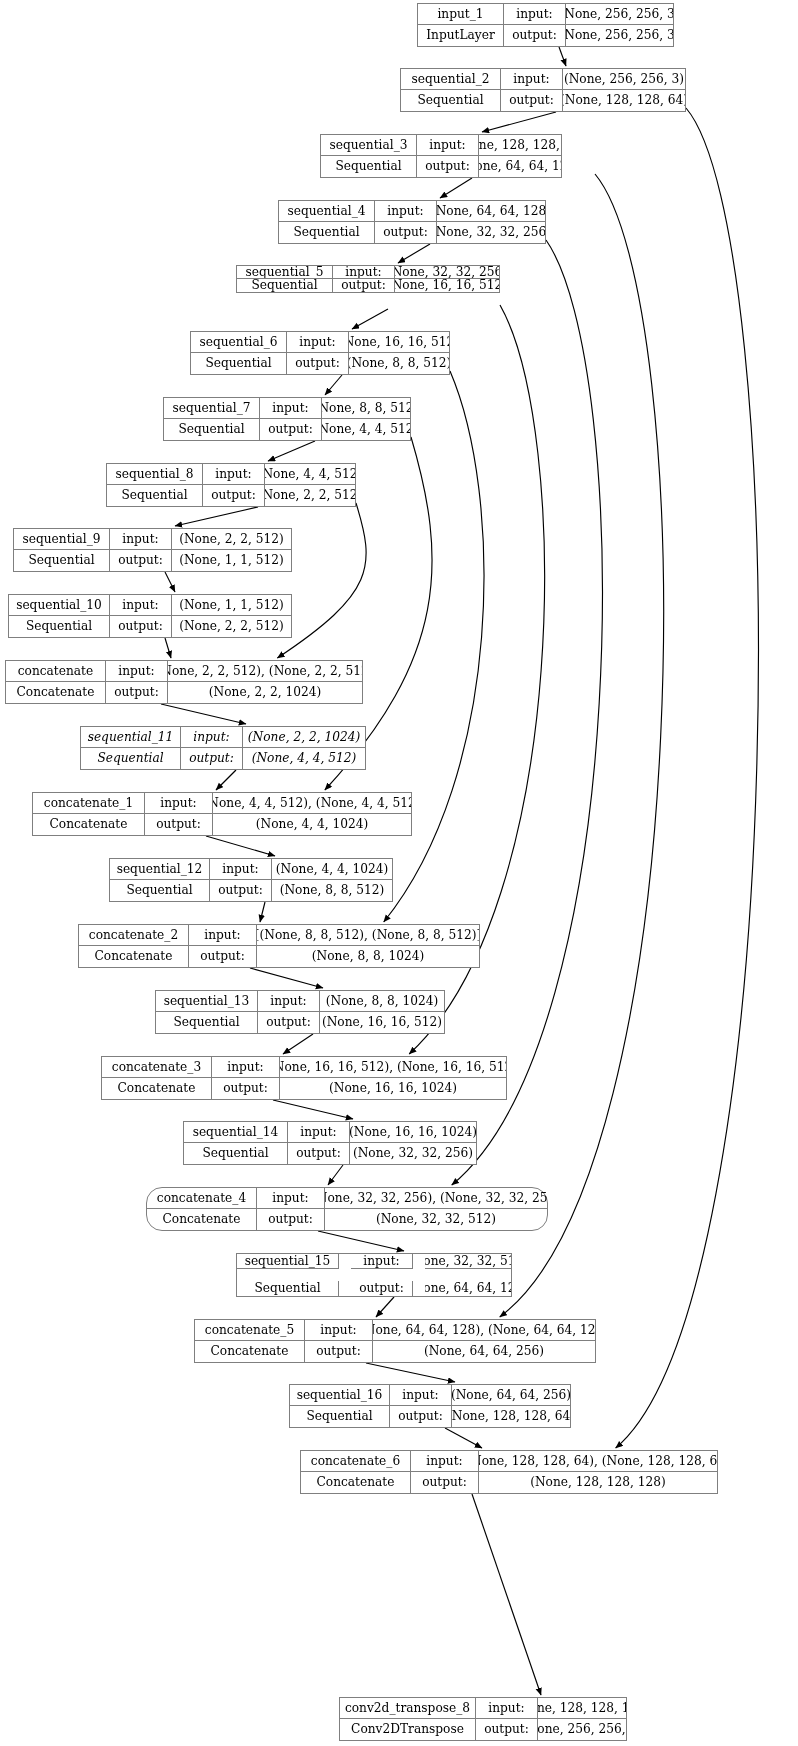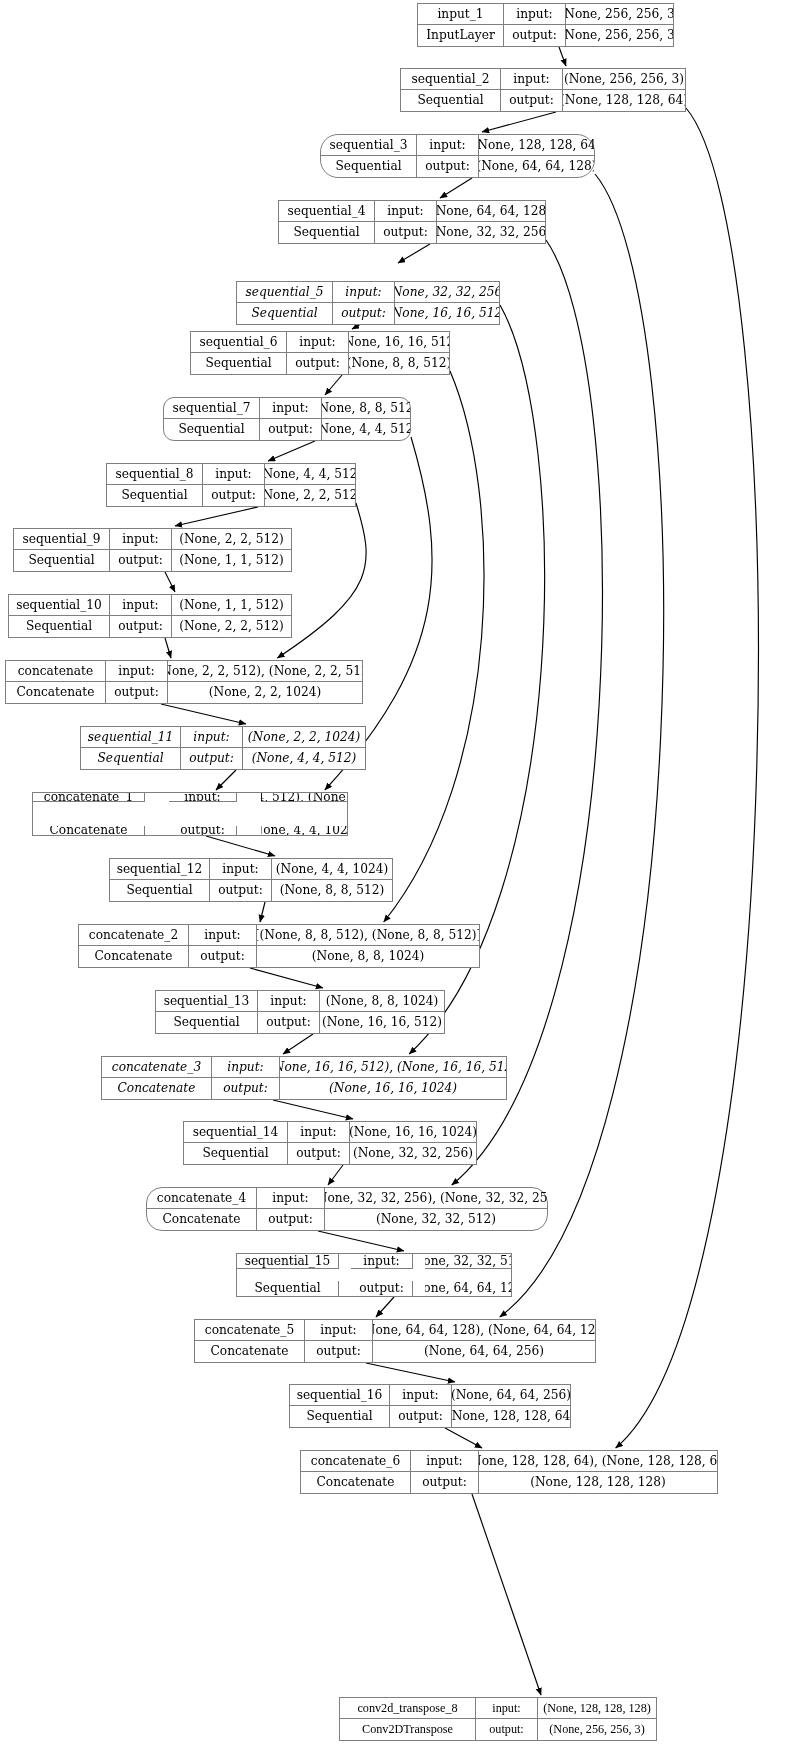--- a/index.html
+++ b/index.html
@@ -113,53 +113,53 @@
         <div class="cell c-shape last">[(None, 256, 256, 3)]</div>
       </div>
       <div class="node" style="left: 400px; top: 68px; width: 286px; height: 44px; grid-template-columns: 100px 62px 1fr;">
         <div class="cell r0 c-name">sequential_2</div>
         <div class="cell r0 c-label">input:</div>
         <div class="cell r0 c-shape last">(None, 256, 256, 3)</div>
         <div class="cell c-name">Sequential</div>
         <div class="cell c-label">output:</div>
         <div class="cell c-shape last">(None, 128, 128, 64)</div>
       </div>
-      <div class="node" style="left: 320px; top: 134px; width: 275px; height: 44px; grid-template-columns: 96px 62px 1fr; border-radius: 18px;">
+      <div class="node" style="left: 320px; top: 134px; width: 242px; height: 44px; grid-template-columns: 96px 62px 1fr;">
         <div class="cell r0 c-name">sequential_3</div>
         <div class="cell r0 c-label">input:</div>
         <div class="cell r0 c-shape last">(None, 128, 128, 64)</div>
         <div class="cell c-name">Sequential</div>
         <div class="cell c-label">output:</div>
         <div class="cell c-shape last">(None, 64, 64, 128)</div>
       </div>
       <div class="node" style="left: 278px; top: 200px; width: 268px; height: 44px; grid-template-columns: 96px 62px 1fr;">
         <div class="cell r0 c-name">sequential_4</div>
         <div class="cell r0 c-label">input:</div>
         <div class="cell r0 c-shape last">(None, 64, 64, 128)</div>
         <div class="cell c-name">Sequential</div>
         <div class="cell c-label">output:</div>
         <div class="cell c-shape last">(None, 32, 32, 256)</div>
       </div>
-      <div class="node" style="left: 236px; top: 281px; width: 264px; height: 44px; grid-template-columns: 96px 62px 1fr; font-style: italic;">
+      <div class="node" style="left: 236px; top: 265px; width: 264px; height: 28px; grid-template-columns: 96px 62px 1fr;">
         <div class="cell r0 c-name">sequential_5</div>
         <div class="cell r0 c-label">input:</div>
         <div class="cell r0 c-shape last">(None, 32, 32, 256)</div>
         <div class="cell c-name">Sequential</div>
         <div class="cell c-label">output:</div>
         <div class="cell c-shape last">(None, 16, 16, 512)</div>
       </div>
       <div class="node" style="left: 190px; top: 331px; width: 260px; height: 44px; grid-template-columns: 96px 62px 1fr;">
         <div class="cell r0 c-name">sequential_6</div>
         <div class="cell r0 c-label">input:</div>
         <div class="cell r0 c-shape last">(None, 16, 16, 512)</div>
         <div class="cell c-name">Sequential</div>
         <div class="cell c-label">output:</div>
         <div class="cell c-shape last">(None, 8, 8, 512)</div>
       </div>
-      <div class="node" style="left: 163px; top: 397px; width: 248px; height: 44px; grid-template-columns: 96px 62px 1fr; border-radius: 11px;">
+      <div class="node" style="left: 163px; top: 397px; width: 248px; height: 44px; grid-template-columns: 96px 62px 1fr;">
         <div class="cell r0 c-name">sequential_7</div>
         <div class="cell r0 c-label">input:</div>
         <div class="cell r0 c-shape last">(None, 8, 8, 512)</div>
         <div class="cell c-name">Sequential</div>
         <div class="cell c-label">output:</div>
         <div class="cell c-shape last">(None, 4, 4, 512)</div>
       </div>
       <div class="node" style="left: 106px; top: 463px; width: 250px; height: 44px; grid-template-columns: 96px 62px 1fr;">
         <div class="cell r0 c-name">sequential_8</div>
         <div class="cell r0 c-label">input:</div>
@@ -193,21 +193,21 @@
         <div class="cell c-shape last">(None, 2, 2, 1024)</div>
       </div>
       <div class="node" style="left: 80px; top: 726px; width: 286px; height: 44px; grid-template-columns: 100px 62px 1fr; font-style: italic;">
         <div class="cell r0 c-name">sequential_11</div>
         <div class="cell r0 c-label">input:</div>
         <div class="cell r0 c-shape last">(None, 2, 2, 1024)</div>
         <div class="cell c-name">Sequential</div>
         <div class="cell c-label">output:</div>
         <div class="cell c-shape last">(None, 4, 4, 512)</div>
       </div>
-      <div class="node" style="left: 32px; top: 792px; width: 316px; height: 44px; grid-template-columns: 112px 68px 1fr; gap: 24px;">
+      <div class="node" style="left: 32px; top: 792px; width: 380px; height: 44px; grid-template-columns: 112px 68px 1fr;">
         <div class="cell r0 c-name">concatenate_1</div>
         <div class="cell r0 c-label">input:</div>
         <div class="cell r0 c-shape last">[(None, 4, 4, 512), (None, 4, 4, 512)]</div>
         <div class="cell c-name">Concatenate</div>
         <div class="cell c-label">output:</div>
         <div class="cell c-shape last">(None, 4, 4, 1024)</div>
       </div>
       <div class="node" style="left: 109px; top: 858px; width: 284px; height: 44px; grid-template-columns: 100px 62px 1fr;">
         <div class="cell r0 c-name">sequential_12</div>
         <div class="cell r0 c-label">input:</div>
@@ -225,21 +225,21 @@
         <div class="cell c-shape last">(None, 8, 8, 1024)</div>
       </div>
       <div class="node" style="left: 155px; top: 990px; width: 290px; height: 44px; grid-template-columns: 102px 62px 1fr;">
         <div class="cell r0 c-name">sequential_13</div>
         <div class="cell r0 c-label">input:</div>
         <div class="cell r0 c-shape last">(None, 8, 8, 1024)</div>
         <div class="cell c-name">Sequential</div>
         <div class="cell c-label">output:</div>
         <div class="cell c-shape last">(None, 16, 16, 512)</div>
       </div>
-      <div class="node" style="left: 101px; top: 1056px; width: 406px; height: 44px; grid-template-columns: 110px 68px 1fr; font-style: italic;">
+      <div class="node" style="left: 101px; top: 1056px; width: 406px; height: 44px; grid-template-columns: 110px 68px 1fr;">
         <div class="cell r0 c-name">concatenate_3</div>
         <div class="cell r0 c-label">input:</div>
         <div class="cell r0 c-shape last">[(None, 16, 16, 512), (None, 16, 16, 512)]</div>
         <div class="cell c-name">Concatenate</div>
         <div class="cell c-label">output:</div>
         <div class="cell c-shape last">(None, 16, 16, 1024)</div>
       </div>
       <div class="node" style="left: 183px; top: 1121px; width: 294px; height: 44px; grid-template-columns: 104px 62px 1fr;">
         <div class="cell r0 c-name">sequential_14</div>
         <div class="cell r0 c-label">input:</div>
@@ -281,21 +281,21 @@
         <div class="cell c-shape last">(None, 128, 128, 64)</div>
       </div>
       <div class="node" style="left: 300px; top: 1450px; width: 418px; height: 44px; grid-template-columns: 110px 68px 1fr;">
         <div class="cell r0 c-name">concatenate_6</div>
         <div class="cell r0 c-label">input:</div>
         <div class="cell r0 c-shape last">[(None, 128, 128, 64), (None, 128, 128, 64)]</div>
         <div class="cell c-name">Concatenate</div>
         <div class="cell c-label">output:</div>
         <div class="cell c-shape last">(None, 128, 128, 128)</div>
       </div>
-      <div class="node" style="left: 339px; top: 1697px; width: 318px; height: 44px; grid-template-columns: 136px 62px 1fr; font-family: Liberation Serif, serif;">
+      <div class="node" style="left: 339px; top: 1697px; width: 288px; height: 44px; grid-template-columns: 136px 62px 1fr;">
         <div class="cell r0 c-name">conv2d_transpose_8</div>
         <div class="cell r0 c-label">input:</div>
         <div class="cell r0 c-shape last">(None, 128, 128, 128)</div>
         <div class="cell c-name">Conv2DTranspose</div>
         <div class="cell c-label">output:</div>
         <div class="cell c-shape last">(None, 256, 256, 3)</div>
       </div>
     </div>
 </div>
 

